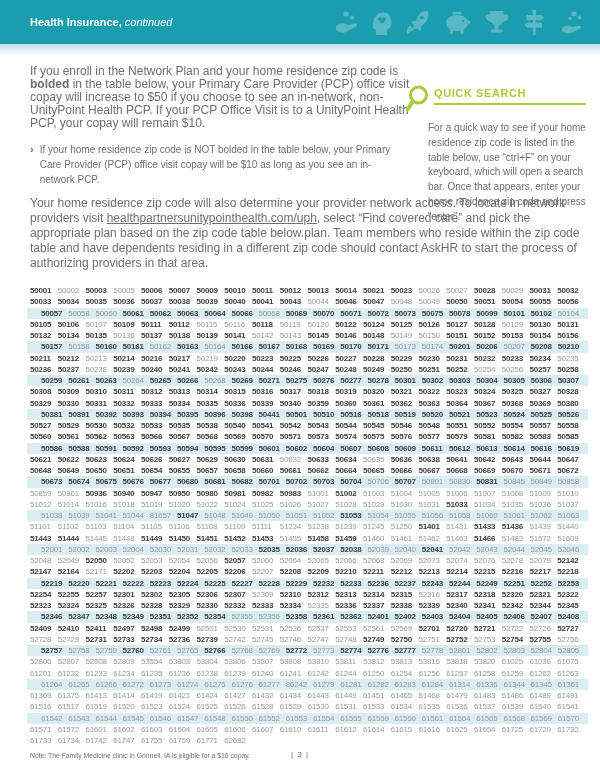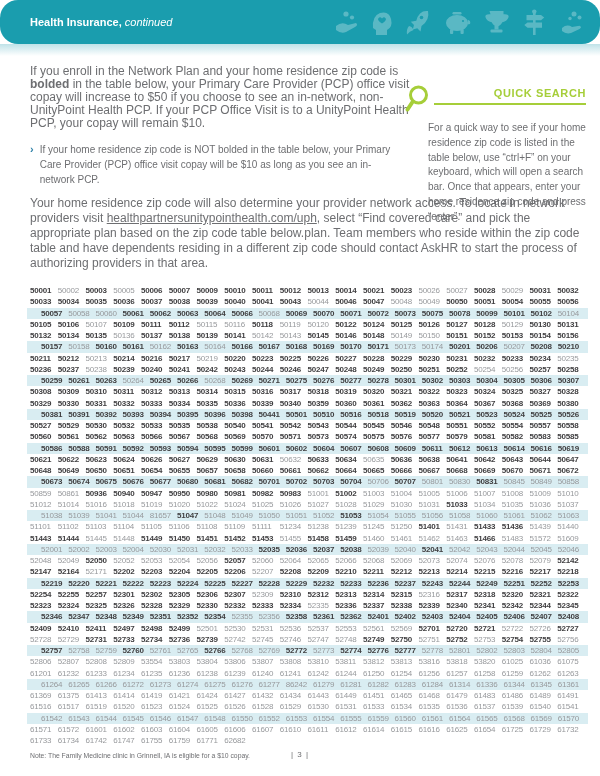--- a/index.html
+++ b/index.html
@@ -3,21 +3,21 @@
 <meta charset="utf-8">
 <style>
   html,body{margin:0;padding:0;}
   body{
     width:600px;height:776px;position:relative;overflow:hidden;
     background:#ffffff;font-family:"Liberation Sans",sans-serif;
   }
   
   .header{
     height:44px;background:#1A9DAE;display:flex;align-items:center;
-    justify-content:space-between;padding:0 14px 0 30px;box-sizing:border-box;border-radius:18px;
+    justify-content:space-between;padding:0 14px 0 30px;box-sizing:border-box;
   }
   .brand{color:#ffffff;font-size:11px;white-space:nowrap;}
   .brand .b{font-weight:bold;}
   .brand .i{font-style:italic;}
   .hicons{display:flex;align-items:center;gap:12px;opacity:.28;}
   .hicons svg{display:block;fill:#ffffff;}
   .header-fade{height:12px;background:linear-gradient(#BFE2E8,#ffffff);}
   
   .content{position:relative;padding:0 30px;box-sizing:border-box;}
   .title{
@@ -28,21 +28,21 @@
   .bullet{display:flex;width:372px;margin-top:8px;color:#6D6E71;font-size:10px;line-height:15px;}
   .bullet .marker{color:#2E81A8;font-weight:bold;margin-right:6px;font-size:11px;}
   .net-para{width:552px;margin-top:9px;color:#6D6E71;font-size:12px;line-height:15px;}
   .link{color:#6D6E71;text-decoration:underline;cursor:pointer;}
   
   .aside{position:absolute;left:404px;top:18px;width:182px;}
   .qs-head{display:flex;align-items:flex-start;}
   .qs-icon{margin-top:2px;}
   .qs-icon svg{display:block;}
   .qs-titlewrap{flex:1;margin-left:4px;}
-  .qs-title{color:#A6CE39;font-size:11px;font-weight:bold;letter-spacing:.6px;padding-top:4px;text-align:right;}
+  .qs-title{color:#A6CE39;font-size:11px;font-weight:bold;letter-spacing:.6px;padding-top:4px;}
   .qs-rule{height:2px;background:#A6CE39;margin-top:4px;}
   .qs-body{color:#6D6E71;font-size:10px;line-height:14.8px;margin:8px 0 0 24px;width:158px;}
   
   .zip-table{margin:14px 0 0 -3px;width:561px;}
   .zip-row{
     display:grid;grid-template-columns:repeat(20,1fr);
     height:11.25px;align-items:center;padding:0 3px;
   }
   .zip-row.shaded{background:#D9EDF2;padding-left:14px;}
   .zip{font-size:8px;color:#97999C;white-space:nowrap;letter-spacing:-.2px;}

